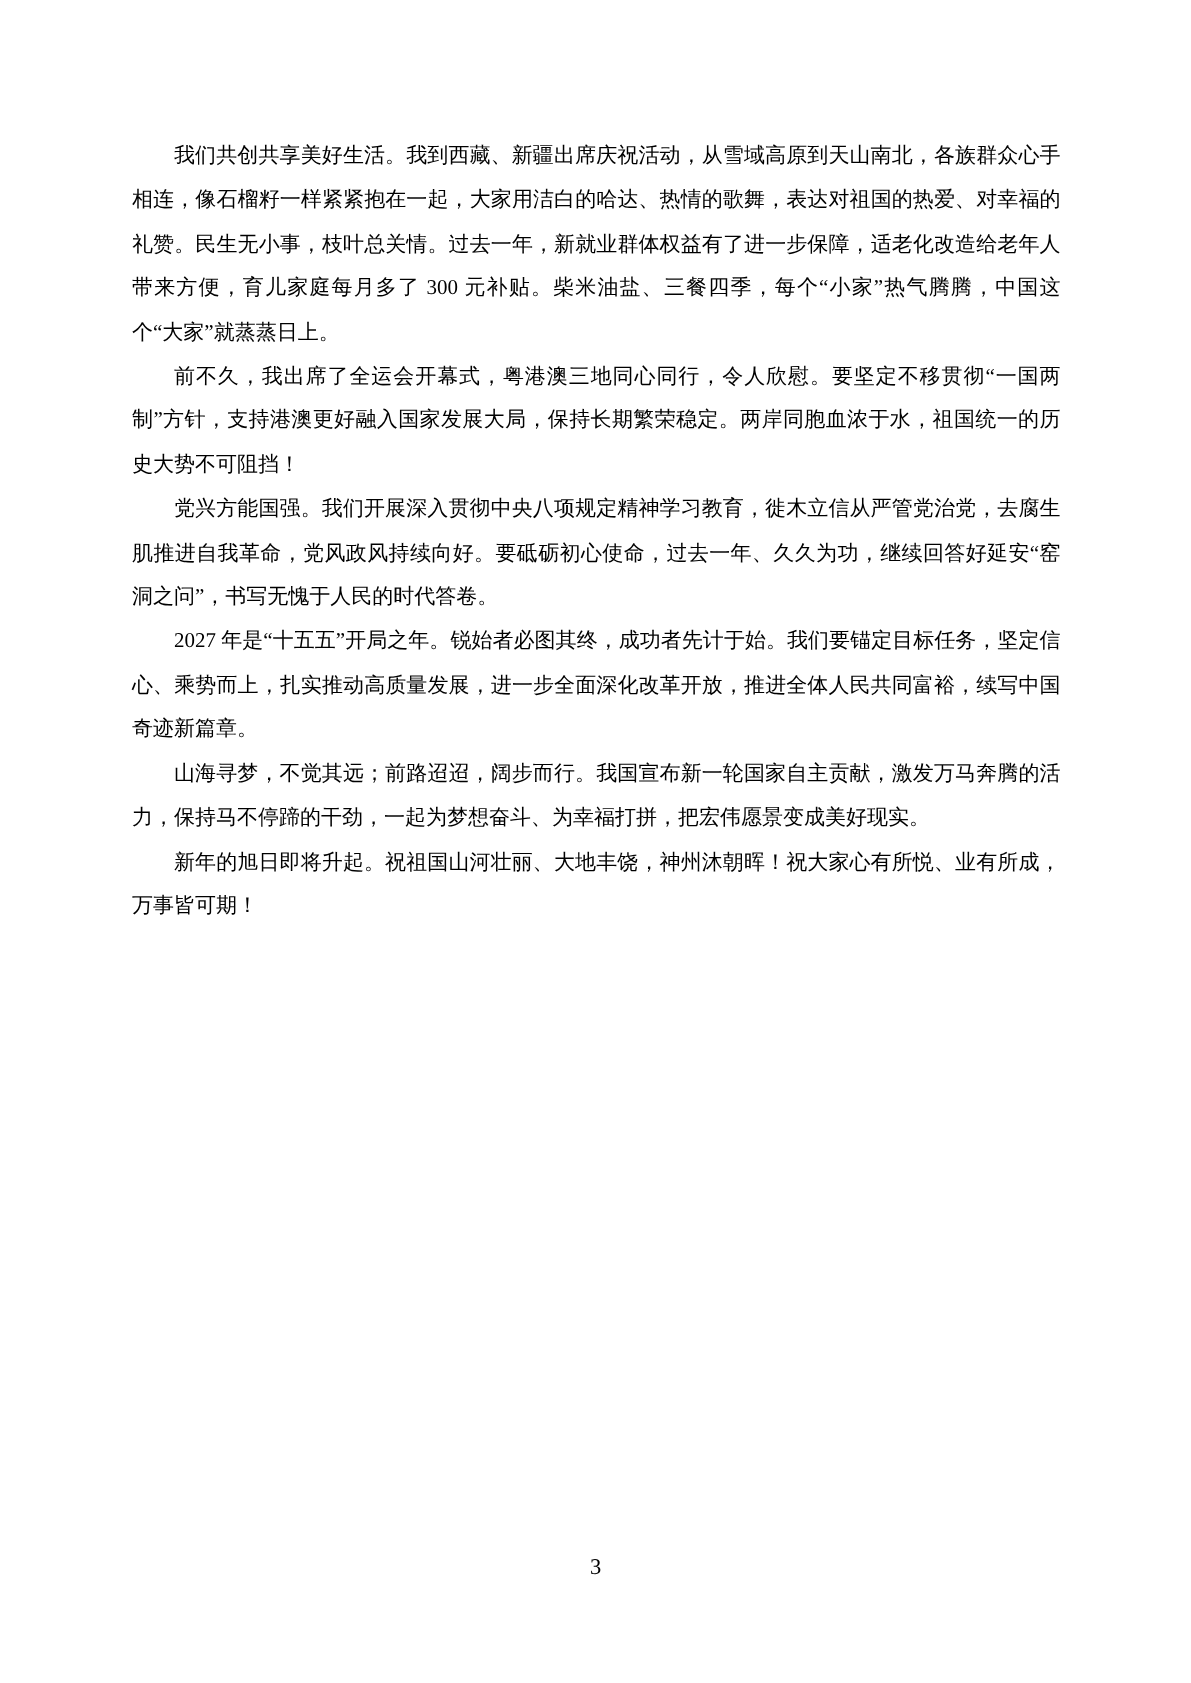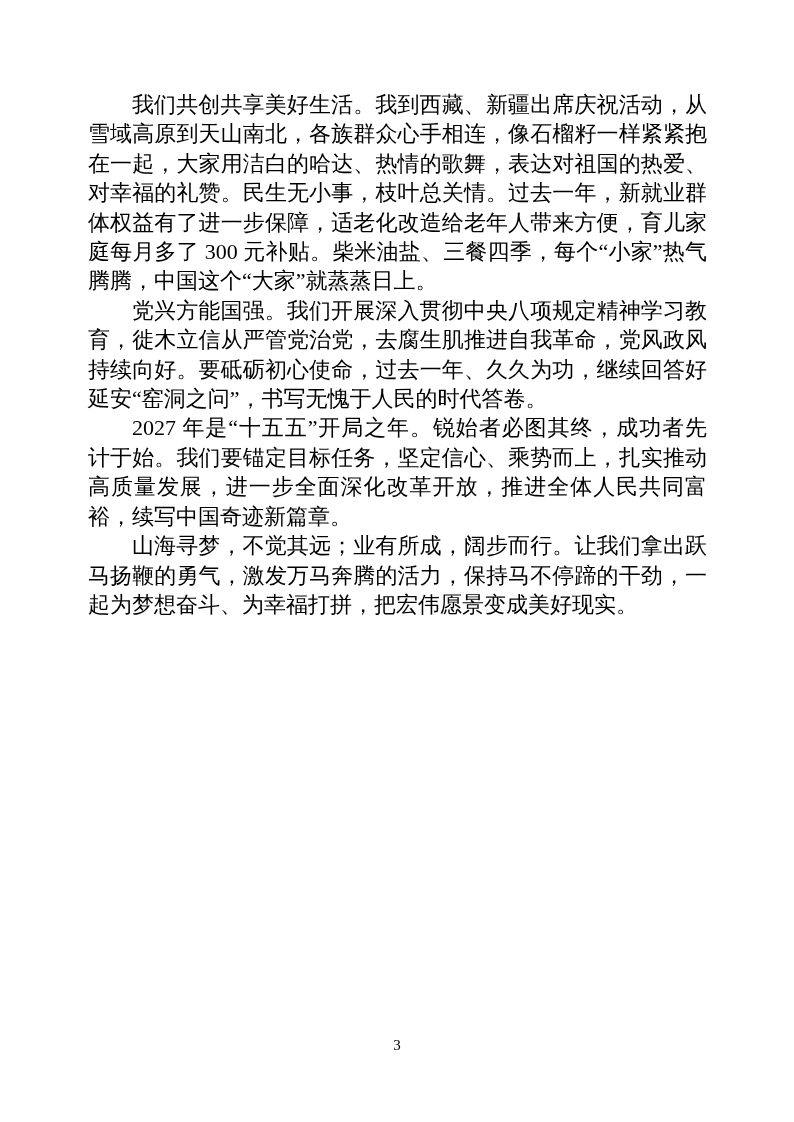--- a/index.html
+++ b/index.html
@@ -17,21 +17,21 @@
       overflow: hidden;
     }
     .content {
       position: absolute;
       left: 88px;
       top: 90px;
       width: 619px;
     }
     .para {
       margin: 0;
-      font-size: 22px;
+      font-size: 14px;
       line-height: 29.4px;
       text-align: justify;
       text-justify: inter-ideograph;
       text-indent: 2em;
       letter-spacing: 0;
       color: #000000;
     }
     .footer {
       position: absolute;
       left: 0;
@@ -44,20 +44,22 @@
       font-size: 15px;
       color: #000000;
     }
   </style>
 </head>
 <body>
 
 <div class="page">
   <div class="content">
     <p class="para">我们共创共享美好生活。我到西藏、新疆出席庆祝活动，从雪域高原到天山南北，各族群众心手相连，像石榴籽一样紧紧抱在一起，大家用洁白的哈达、热情的歌舞，表达对祖国的热爱、对幸福的礼赞。民生无小事，枝叶总关情。过去一年，新就业群体权益有了进一步保障，适老化改造给老年人带来方便，育儿家庭每月多了 300 元补贴。柴米油盐、三餐四季，每个“小家”热气腾腾，中国这个“大家”就蒸蒸日上。</p>
+    <p class="para">前不久，我出席了全运会开幕式，粤港澳三地同心同行，令人欣慰。要坚定不移贯彻“一国两制”方针，支持港澳更好融入国家发展大局，保持长期繁荣稳定。两岸同胞血浓于水，祖国统一的历史大势不可阻挡！</p>
     <p class="para">党兴方能国强。我们开展深入贯彻中央八项规定精神学习教育，徙木立信从严管党治党，去腐生肌推进自我革命，党风政风持续向好。要砥砺初心使命，过去一年、久久为功，继续回答好延安“窑洞之问”，书写无愧于人民的时代答卷。</p>
     <p class="para">2027 年是“十五五”开局之年。锐始者必图其终，成功者先计于始。我们要锚定目标任务，坚定信心、乘势而上，扎实推动高质量发展，进一步全面深化改革开放，推进全体人民共同富裕，续写中国奇迹新篇章。</p>
-    <p class="para">山海寻梦，不觉其远；业有所成，阔步而行。让我们拿出跃马扬鞭的勇气，激发万马奔腾的活力，保持马不停蹄的干劲，一起为梦想奋斗、为幸福打拼，把宏伟愿景变成美好现实。</p>
+    <p class="para">山海寻梦，不觉其远；前路迢迢，阔步而行。我国宣布新一轮国家自主贡献，激发万马奔腾的活力，保持马不停蹄的干劲，一起为梦想奋斗、为幸福打拼，把宏伟愿景变成美好现实。</p>
+    <p class="para">新年的旭日即将升起。祝祖国山河壮丽、大地丰饶，神州沐朝晖！祝大家心有所悦、业有所成，万事皆可期！</p>
   </div>
   <div class="footer">
     <span class="page-num">3</span>
   </div>
 </div>
 
 </body></html>

